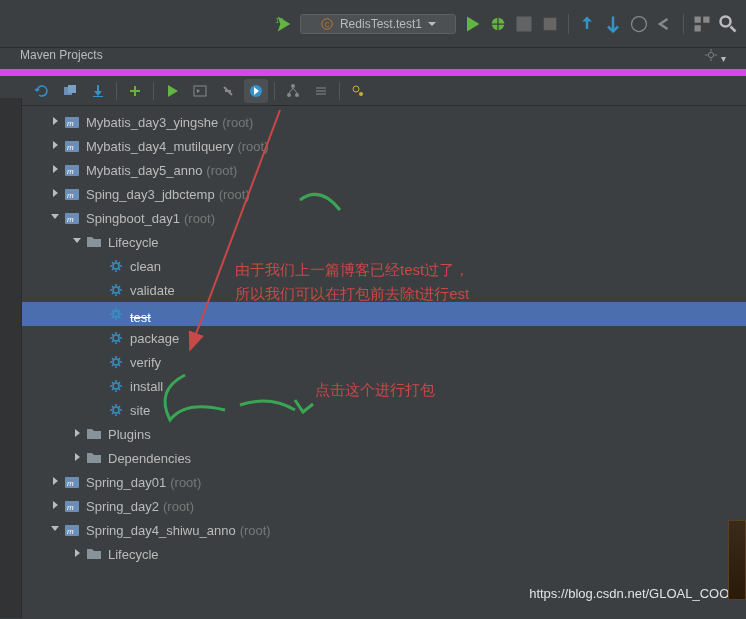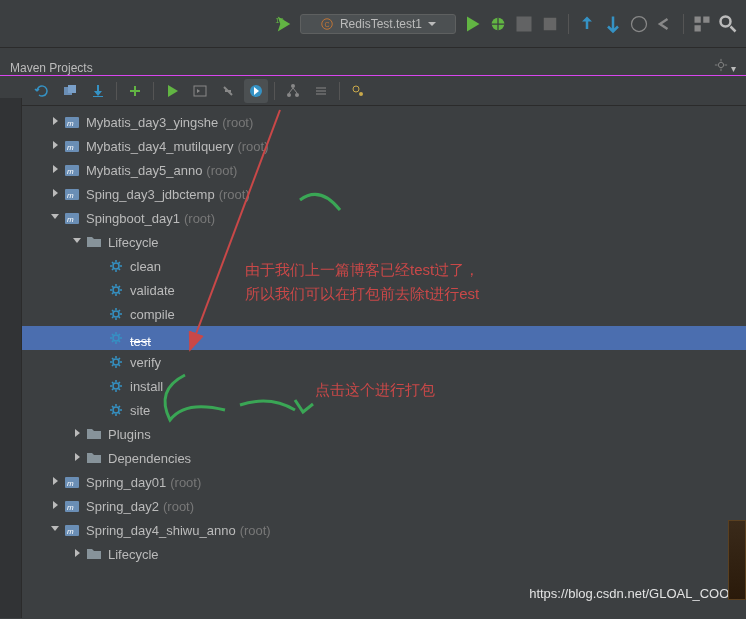--- a/index.html
+++ b/index.html
@@ -3,21 +3,21 @@
 <meta charset="utf-8">
 <style>
 * { margin: 0; padding: 0; box-sizing: border-box; font-family: "Segoe UI", Arial, sans-serif; }
 body { background: #3c3f41; color: #bbbbbb; width: 746px; height: 619px; overflow: hidden; position: relative; }
 
 .toolbar-top { height: 48px; background: #3c3f41; border-bottom: 1px solid #2b2b2b; display: flex; align-items: center; justify-content: flex-end; padding: 0 8px; gap: 6px; }
 .toolbar-top .combo { display: flex; align-items: center; background: #4c5052; border: 1px solid #5e6060; border-radius: 3px; padding: 2px 19px; gap: 6px; font-size: 12px; }
 .tb-icon { width: 20px; height: 20px; display: flex; align-items: center; justify-content: center; cursor: pointer; }
 .tb-sep { width: 1px; height: 20px; background: #555; margin: 0 2px; }
 
-.panel-header { height: 28px; background: #3c3f41; border-bottom: 1px solid #d946ef; display: flex; align-items: flex-end; padding: 0 10px; font-size: 12px; color: #bbbbbb; justify-content: space-between; }
+.panel-header { height: 28px; background: #3c3f41; border-bottom: 7px solid #d946ef; display: flex; align-items: flex-start; padding: 0 20px; font-size: 12px; color: #bbbbbb; justify-content: space-between; }
 
 .panel-toolbar { height: 30px; background: #3c3f41; border-bottom: 1px solid #2b2b2b; display: flex; align-items: center; padding: 0 8px; gap: 4px; }
 .ptb-icon { width: 24px; height: 24px; display: flex; align-items: center; justify-content: center; cursor: pointer; border-radius: 3px; }
 .ptb-icon.active { background: #4c5052; }
 .ptb-sep { width: 1px; height: 18px; background: #555; margin: 0 2px; }
 
 .tree { padding: 4px 0; font-size: 13px; position: relative; }
 .tree-row { display: flex; align-items: center; height: 24px; padding-left: 10px; cursor: pointer; }
 .tree-row.selected { background: #4b6eaf; color: #fff; }
 .arrow { width: 12px; height: 12px; margin-right: 2px; display: inline-flex; }
@@ -308,41 +308,41 @@
         <span class="indent" style="width:62px"></span>
         <span class="arrow"></span>
         <span class="icon-m">
           <svg width="16" height="16" viewBox="0 0 16 16">
             <circle cx="8" cy="8" r="3" fill="none" stroke="#3592c4" stroke-width="1.5"></circle>
             <path stroke="#3592c4" stroke-width="1.5" d="M8 2v2M8 12v2M2 8h2M12 8h2M4 4l1.4 1.4M10.6 10.6L12 12M4 12l1.4-1.4M10.6 5.4L12 4"></path>
           </svg>
         </span>
         <span class="">validate</span>
       </div>
-      <div class="tree-row">
-        <span class="indent" style="width:62px"></span>
-        <span class="arrow"></span>
-        <span class="icon-m">
-          <svg width="16" height="16" viewBox="0 0 16 16">
-            <circle cx="8" cy="8" r="3" fill="none" stroke="#3592c4" stroke-width="1.5"></circle>
-            <path stroke="#3592c4" stroke-width="1.5" d="M8 2v2M8 12v2M2 8h2M12 8h2M4 4l1.4 1.4M10.6 10.6L12 12M4 12l1.4-1.4M10.6 5.4L12 4"></path>
-          </svg>
-        </span>
-        <span class="">compile</span>
-      </div>
       <div class="tree-row selected">
         <span class="indent" style="width:62px"></span>
         <span class="arrow"></span>
         <span class="icon-m">
           <svg width="16" height="16" viewBox="0 0 16 16">
             <circle cx="8" cy="8" r="3" fill="none" stroke="#3592c4" stroke-width="1.5"></circle>
             <path stroke="#3592c4" stroke-width="1.5" d="M8 2v2M8 12v2M2 8h2M12 8h2M4 4l1.4 1.4M10.6 10.6L12 12M4 12l1.4-1.4M10.6 5.4L12 4"></path>
           </svg>
         </span>
         <span class="strike">test</span>
+      </div>
+      <div class="tree-row">
+        <span class="indent" style="width:62px"></span>
+        <span class="arrow"></span>
+        <span class="icon-m">
+          <svg width="16" height="16" viewBox="0 0 16 16">
+            <circle cx="8" cy="8" r="3" fill="none" stroke="#3592c4" stroke-width="1.5"></circle>
+            <path stroke="#3592c4" stroke-width="1.5" d="M8 2v2M8 12v2M2 8h2M12 8h2M4 4l1.4 1.4M10.6 10.6L12 12M4 12l1.4-1.4M10.6 5.4L12 4"></path>
+          </svg>
+        </span>
+        <span class="">package</span>
       </div>
       <div class="tree-row">
         <span class="indent" style="width:62px"></span>
         <span class="arrow"></span>
         <span class="icon-m">
           <svg width="16" height="16" viewBox="0 0 16 16">
             <circle cx="8" cy="8" r="3" fill="none" stroke="#3592c4" stroke-width="1.5"></circle>
             <path stroke="#3592c4" stroke-width="1.5" d="M8 2v2M8 12v2M2 8h2M12 8h2M4 4l1.4 1.4M10.6 10.6L12 12M4 12l1.4-1.4M10.6 5.4L12 4"></path>
           </svg>
         </span>
@@ -472,21 +472,21 @@
   </defs>
 
   <line x1="280" y1="110" x2="190" y2="350" stroke="#c94848" stroke-width="2" marker-end="url(#arrowhead)"></line>
 
   <path d="M300 200 q20 -15 40 10" stroke="#3aa655" stroke-width="3" fill="none"></path>
   <path d="M185 375 q-30 15 -15 45 q15 -20 55 -10" stroke="#3aa655" stroke-width="3" fill="none"></path>
   <path d="M240 405 q30 -10 55 5" stroke="#3aa655" stroke-width="3" fill="none"></path>
   <path d="M295 400 l8 12 l10 -8" stroke="#3aa655" stroke-width="3" fill="none"></path>
 </svg>
 
-<div class="annotation anno-text" style="left:245px; top:258px">
+<div class="annotation anno-text" style="left:235px; top:258px">
   <div>由于我们上一篇博客已经test过了，</div>
   <div>所以我们可以在打包前去除t进行est</div>
 </div>
 <div class="annotation anno-text" style="left:315px; top:378px">
   <span>点击这个进行打包</span>
 </div>
 
 <div class="watermark">https://blog.csdn.net/GLOAL_COOK</div>
 <div class="right-edge"></div>
 

